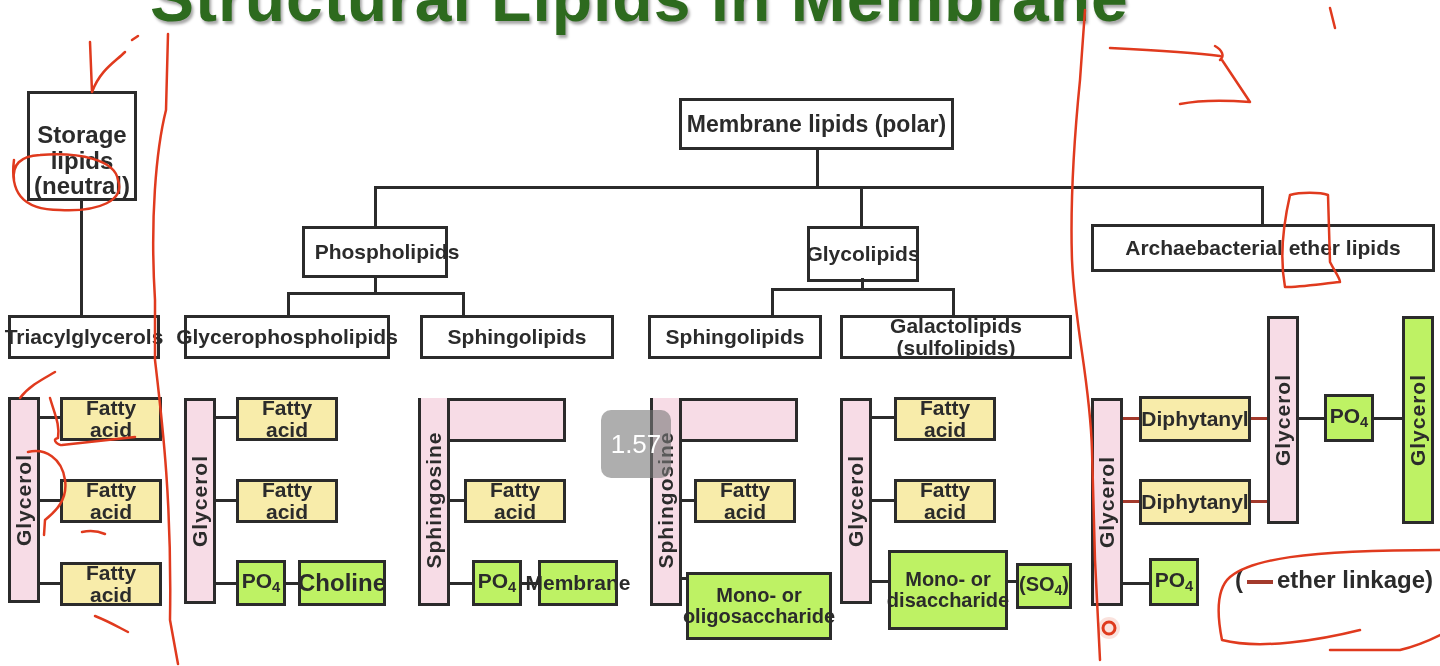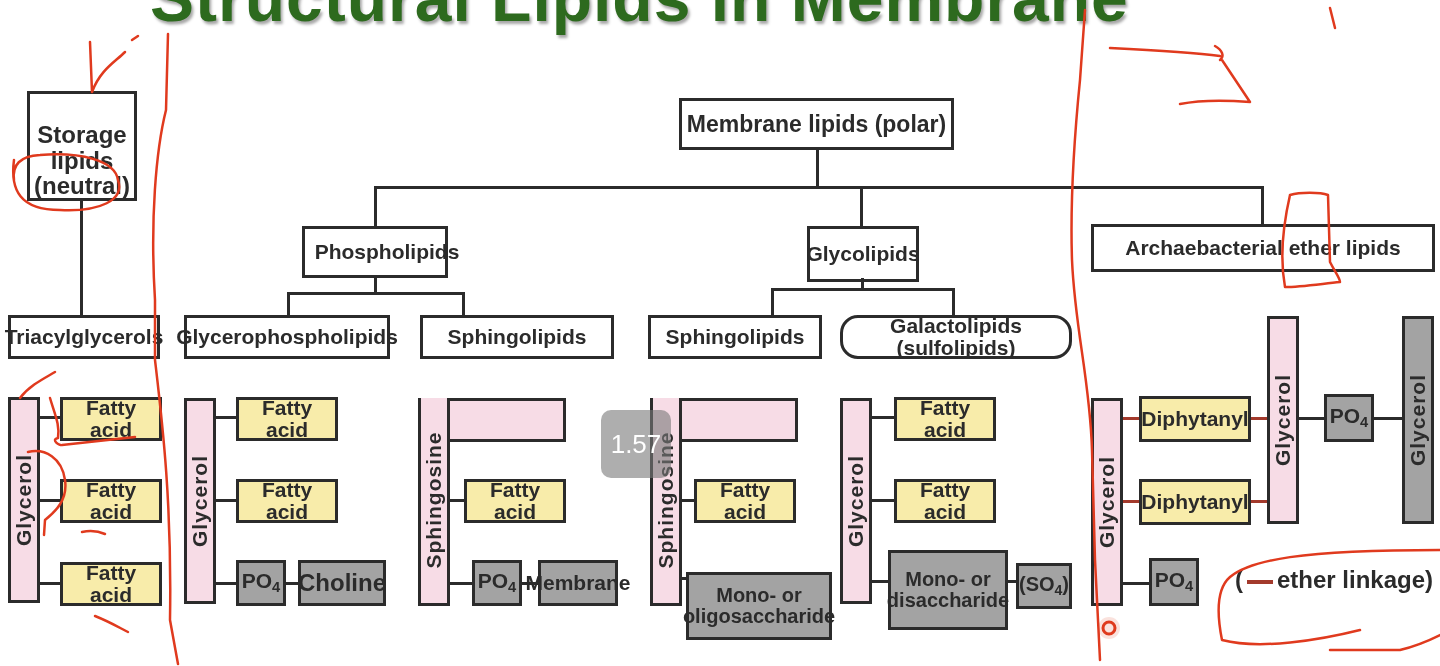--- a/index.html
+++ b/index.html
@@ -1,20 +1,20 @@
 <!DOCTYPE html>
 <html><head>
 <meta charset="utf-8">
 <style>
   html,body{margin:0;padding:0;background:#fff;}
   body{width:1440px;height:666px;position:relative;overflow:hidden;font-family:"Liberation Sans",sans-serif;}
   .title{position:absolute;left:150px;top:-40px;font-size:66px;font-weight:bold;color:#2d6a1e;letter-spacing:1px;white-space:nowrap;text-shadow:2px 3px 3px rgba(0,0,0,0.35);}
   .box{position:absolute;box-sizing:border-box;border:3px solid #2b2b2b;background:#fff;color:#2b2b2b;font-weight:bold;display:flex;align-items:center;justify-content:center;text-align:center;font-size:21px;line-height:1.05;font-family:"Liberation Sans Narrow","Liberation Sans",sans-serif;}
   .yellow{background:#f8ecaa;}
-  .blue{background:#a3a3a3;}
+  .blue{background:#bef264;}
   .pink{background:#f7dce6;}
   .vert span{transform:rotate(-90deg);white-space:nowrap;display:inline-block;font-size:21px;letter-spacing:1px;}
   .line{position:absolute;background:#2b2b2b;}
   .eline{position:absolute;background:#a33a2c;}
   .sub{font-size:0.7em;vertical-align:-0.25em;}
   .badge{position:absolute;left:601px;top:410px;width:70px;height:68px;border-radius:10px;background:rgba(120,120,120,0.6);color:#fff;font-size:26px;display:flex;align-items:center;justify-content:center;font-family:"Liberation Sans",sans-serif;}
   svg.ink{position:absolute;left:0;top:0;pointer-events:none;}
   .legend{position:absolute;left:1235px;top:566px;font-size:24px;font-weight:bold;color:#2b2b2b;white-space:nowrap;}
   .legend .dash{display:inline-block;width:26px;height:4px;background:#a33a2c;vertical-align:middle;margin:0 4px;}
 </style>
@@ -61,21 +61,21 @@
   </div>
 <div class="box" style="left:184px;top:315px;width:206px;height:44px;">
     <span>Glycerophospholipids</span>
   </div>
 <div class="box" style="left:420px;top:315px;width:194px;height:44px;">
     <span>Sphingolipids</span>
   </div>
 <div class="box" style="left:648px;top:315px;width:174px;height:44px;">
     <span>Sphingolipids</span>
   </div>
-<div class="box" style="left:840px;top:315px;width:232px;height:44px;border-radius:18px;">
+<div class="box" style="left:840px;top:315px;width:232px;height:44px;">
     <span>Galactolipids (sulfolipids)</span>
   </div>
 
 <div class="box pink vert" style="left:8px;top:397px;width:32px;height:206px;">
     <span>Glycerol</span>
   </div>
 <div class="line" style="left:40px;top:416px;width:22px;height:3px;"></div>
 <div class="line" style="left:40px;top:499px;width:22px;height:3px;"></div>
 <div class="line" style="left:40px;top:582px;width:22px;height:3px;"></div>
 <div class="box yellow" style="left:60px;top:397px;width:102px;height:44px;">

